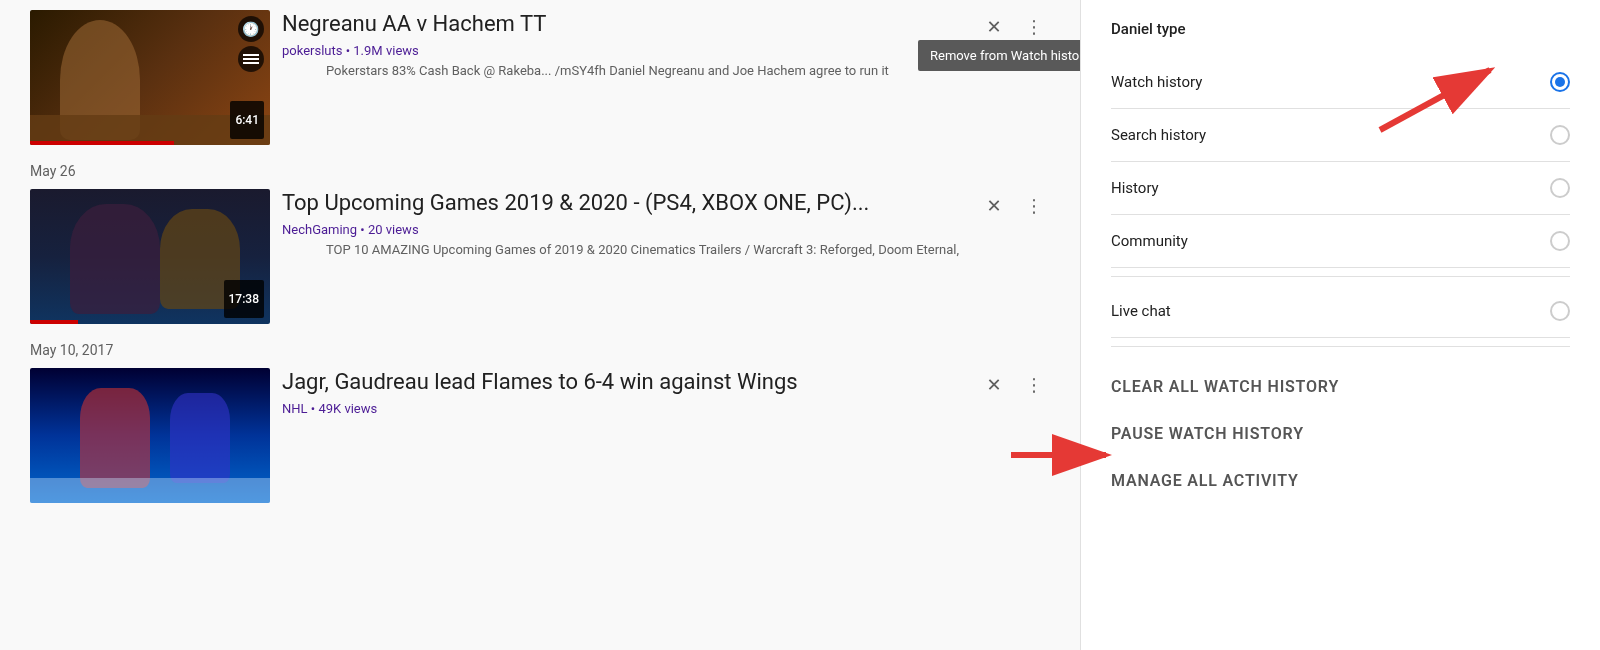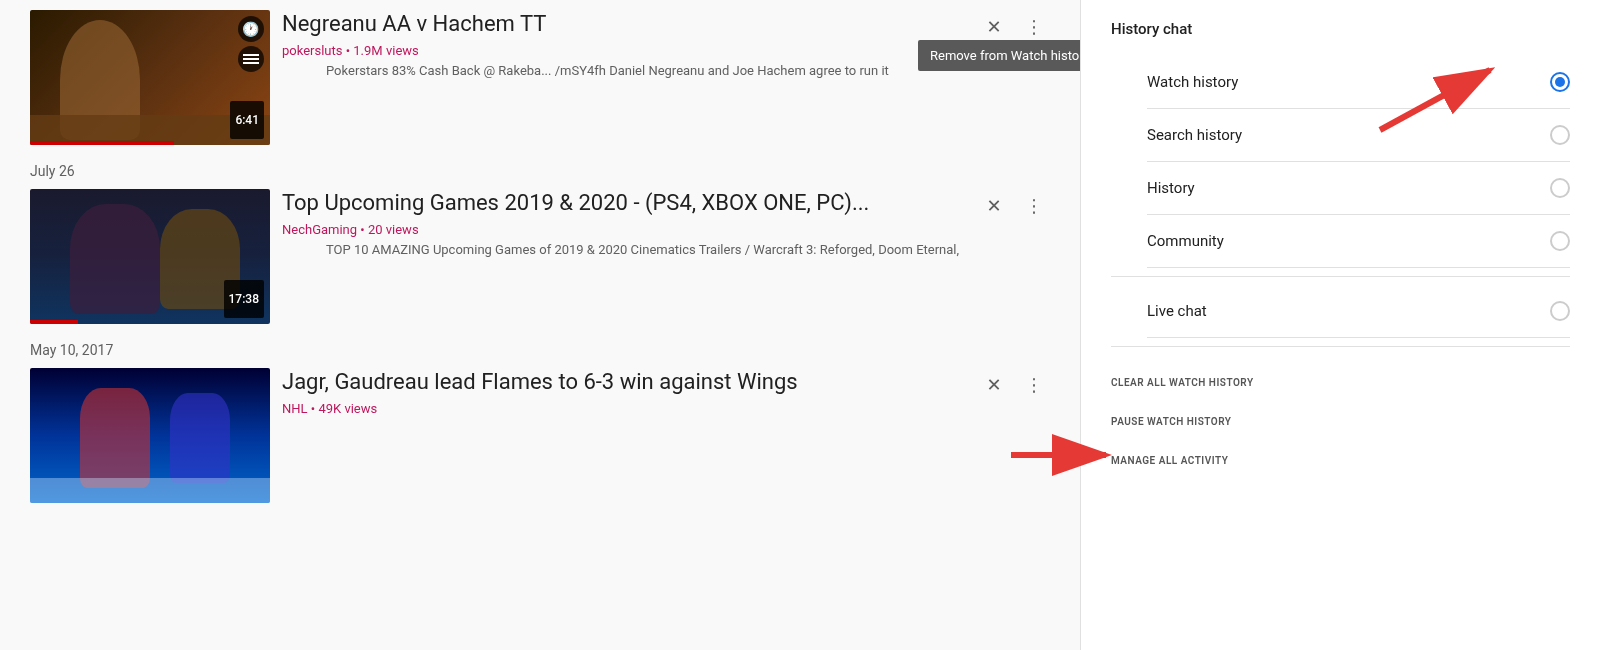--- a/index.html
+++ b/index.html
@@ -105,21 +105,21 @@
     .video-title {
       font-size: 22px;
       font-weight: 400;
       color: #212121;
       line-height: 1.3;
       margin-bottom: 4px;
     }
 
     .video-channel {
       font-size: 13px;
-      color: #be185d;
+      color: #4c1d95;
       margin-bottom: 4px;
     }
 
     .video-description {
       font-size: 13px;
       color: #606060;
       line-height: 1.4;
       margin-left: 44px;
     }
 
@@ -175,21 +175,20 @@
       margin-bottom: 18px;
     }
 
     .history-option {
       display: flex;
       align-items: center;
       justify-content: space-between;
       padding: 16px 0;
       border-bottom: 1px solid #e0e0e0;
       cursor: pointer;
-      margin-left: 36px;
     }
 
     .history-option:last-of-type {
       border-bottom: none;
     }
 
     .history-option-label {
       font-size: 15px;
       color: #212121;
     }
@@ -222,21 +221,21 @@
       background: #e0e0e0;
       margin: 8px 0;
     }
 
     .action-links {
       margin-top: 16px;
     }
 
     .action-link {
       display: block;
-      font-size: 10px;
+      font-size: 16px;
       font-weight: 600;
       color: #555;
       text-transform: uppercase;
       letter-spacing: 0.05em;
       padding: 14px 0;
       cursor: pointer;
       text-decoration: none;
     }
 
     
@@ -410,21 +409,21 @@
         <div class="action-icon">
           <span>⋮</span>
         </div>
       </div>
       <div class="video-title">Negreanu AA v Hachem TT</div>
       <div class="video-channel">pokersluts • 1.9M views</div>
       <div class="video-description">Pokerstars 83% Cash Back @ Rakeba... /mSY4fh Daniel Negreanu and Joe Hachem agree to run it</div>
     </div>
   </div>
 
-  <div class="date-label">July 26</div>
+  <div class="date-label">May 26</div>
 
   <div class="video-item">
     <div class="thumbnail-wrapper thumb-games">
       <div class="games-characters">
         <div class="char1"></div>
         <div class="char2"></div>
       </div>
       <div class="duration-badge">17:38</div>
       <div class="red-progress-bar2"></div>
     </div>
@@ -455,21 +454,21 @@
     </div>
     <div class="video-info">
       <div class="video-actions">
         <div class="action-icon">
           <span>✕</span>
         </div>
         <div class="action-icon">
           <span>⋮</span>
         </div>
       </div>
-      <div class="video-title">Jagr, Gaudreau lead Flames to 6-3 win against Wings</div>
+      <div class="video-title">Jagr, Gaudreau lead Flames to 6-4 win against Wings</div>
       <div class="video-channel">NHL • 49K views</div>
     </div>
   </div>
 
 </div>
 
 <div class="right-panel">
 
   <div class="arrow-top-right">
     <svg width="140" height="80" viewBox="0 0 140 80">
@@ -486,21 +485,21 @@
     <svg width="120" height="50" viewBox="0 0 120 50">
       <defs>
         <marker id="arrowhead2" markerWidth="10" markerHeight="7" refX="9" refY="3.5" orient="auto">
           <polygon points="0 0, 10 3.5, 0 7" fill="#e53935"></polygon>
         </marker>
       </defs>
       <line x1="10" y1="25" x2="105" y2="25" stroke="#e53935" stroke-width="6" marker-end="url(#arrowhead2)"></line>
     </svg>
   </div>
 
-  <div class="history-type-title">History chat</div>
+  <div class="history-type-title">Daniel type</div>
 
   <div class="history-option">
     <span class="history-option-label">Watch history</span>
     <div class="radio-btn selected"></div>
   </div>
 
   <div class="history-option">
     <span class="history-option-label">Search history</span>
     <div class="radio-btn"></div>
   </div>

